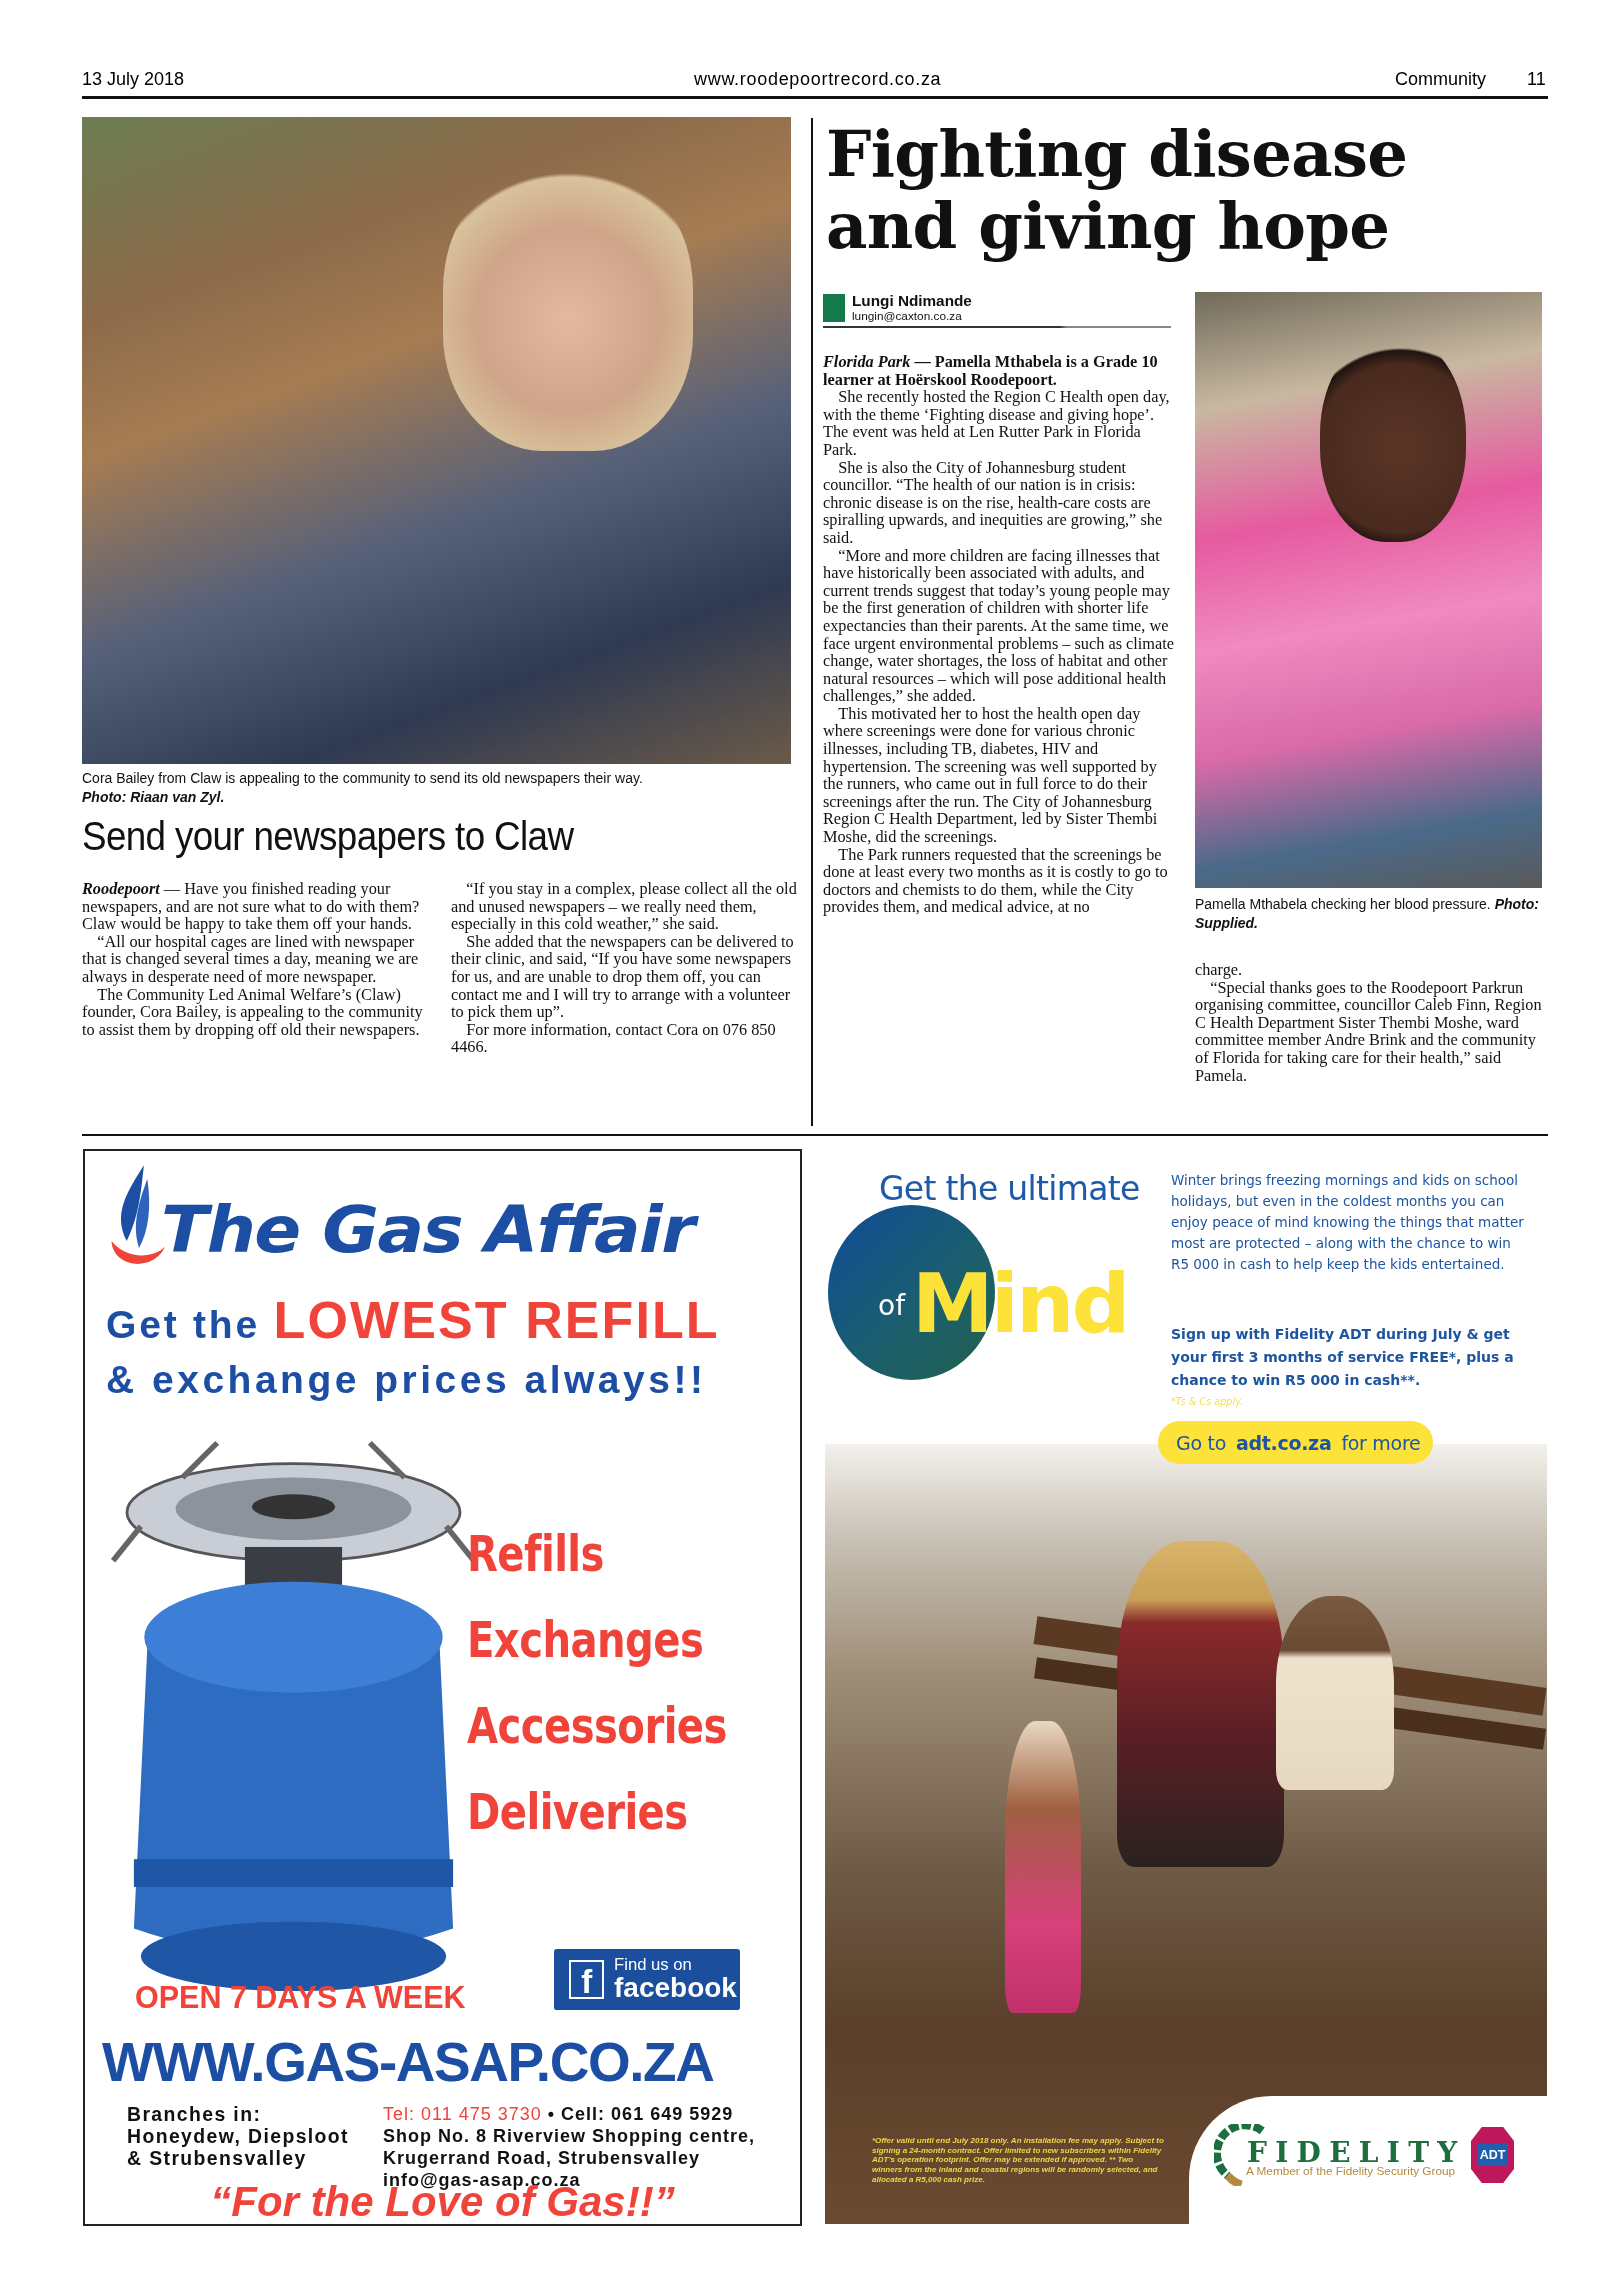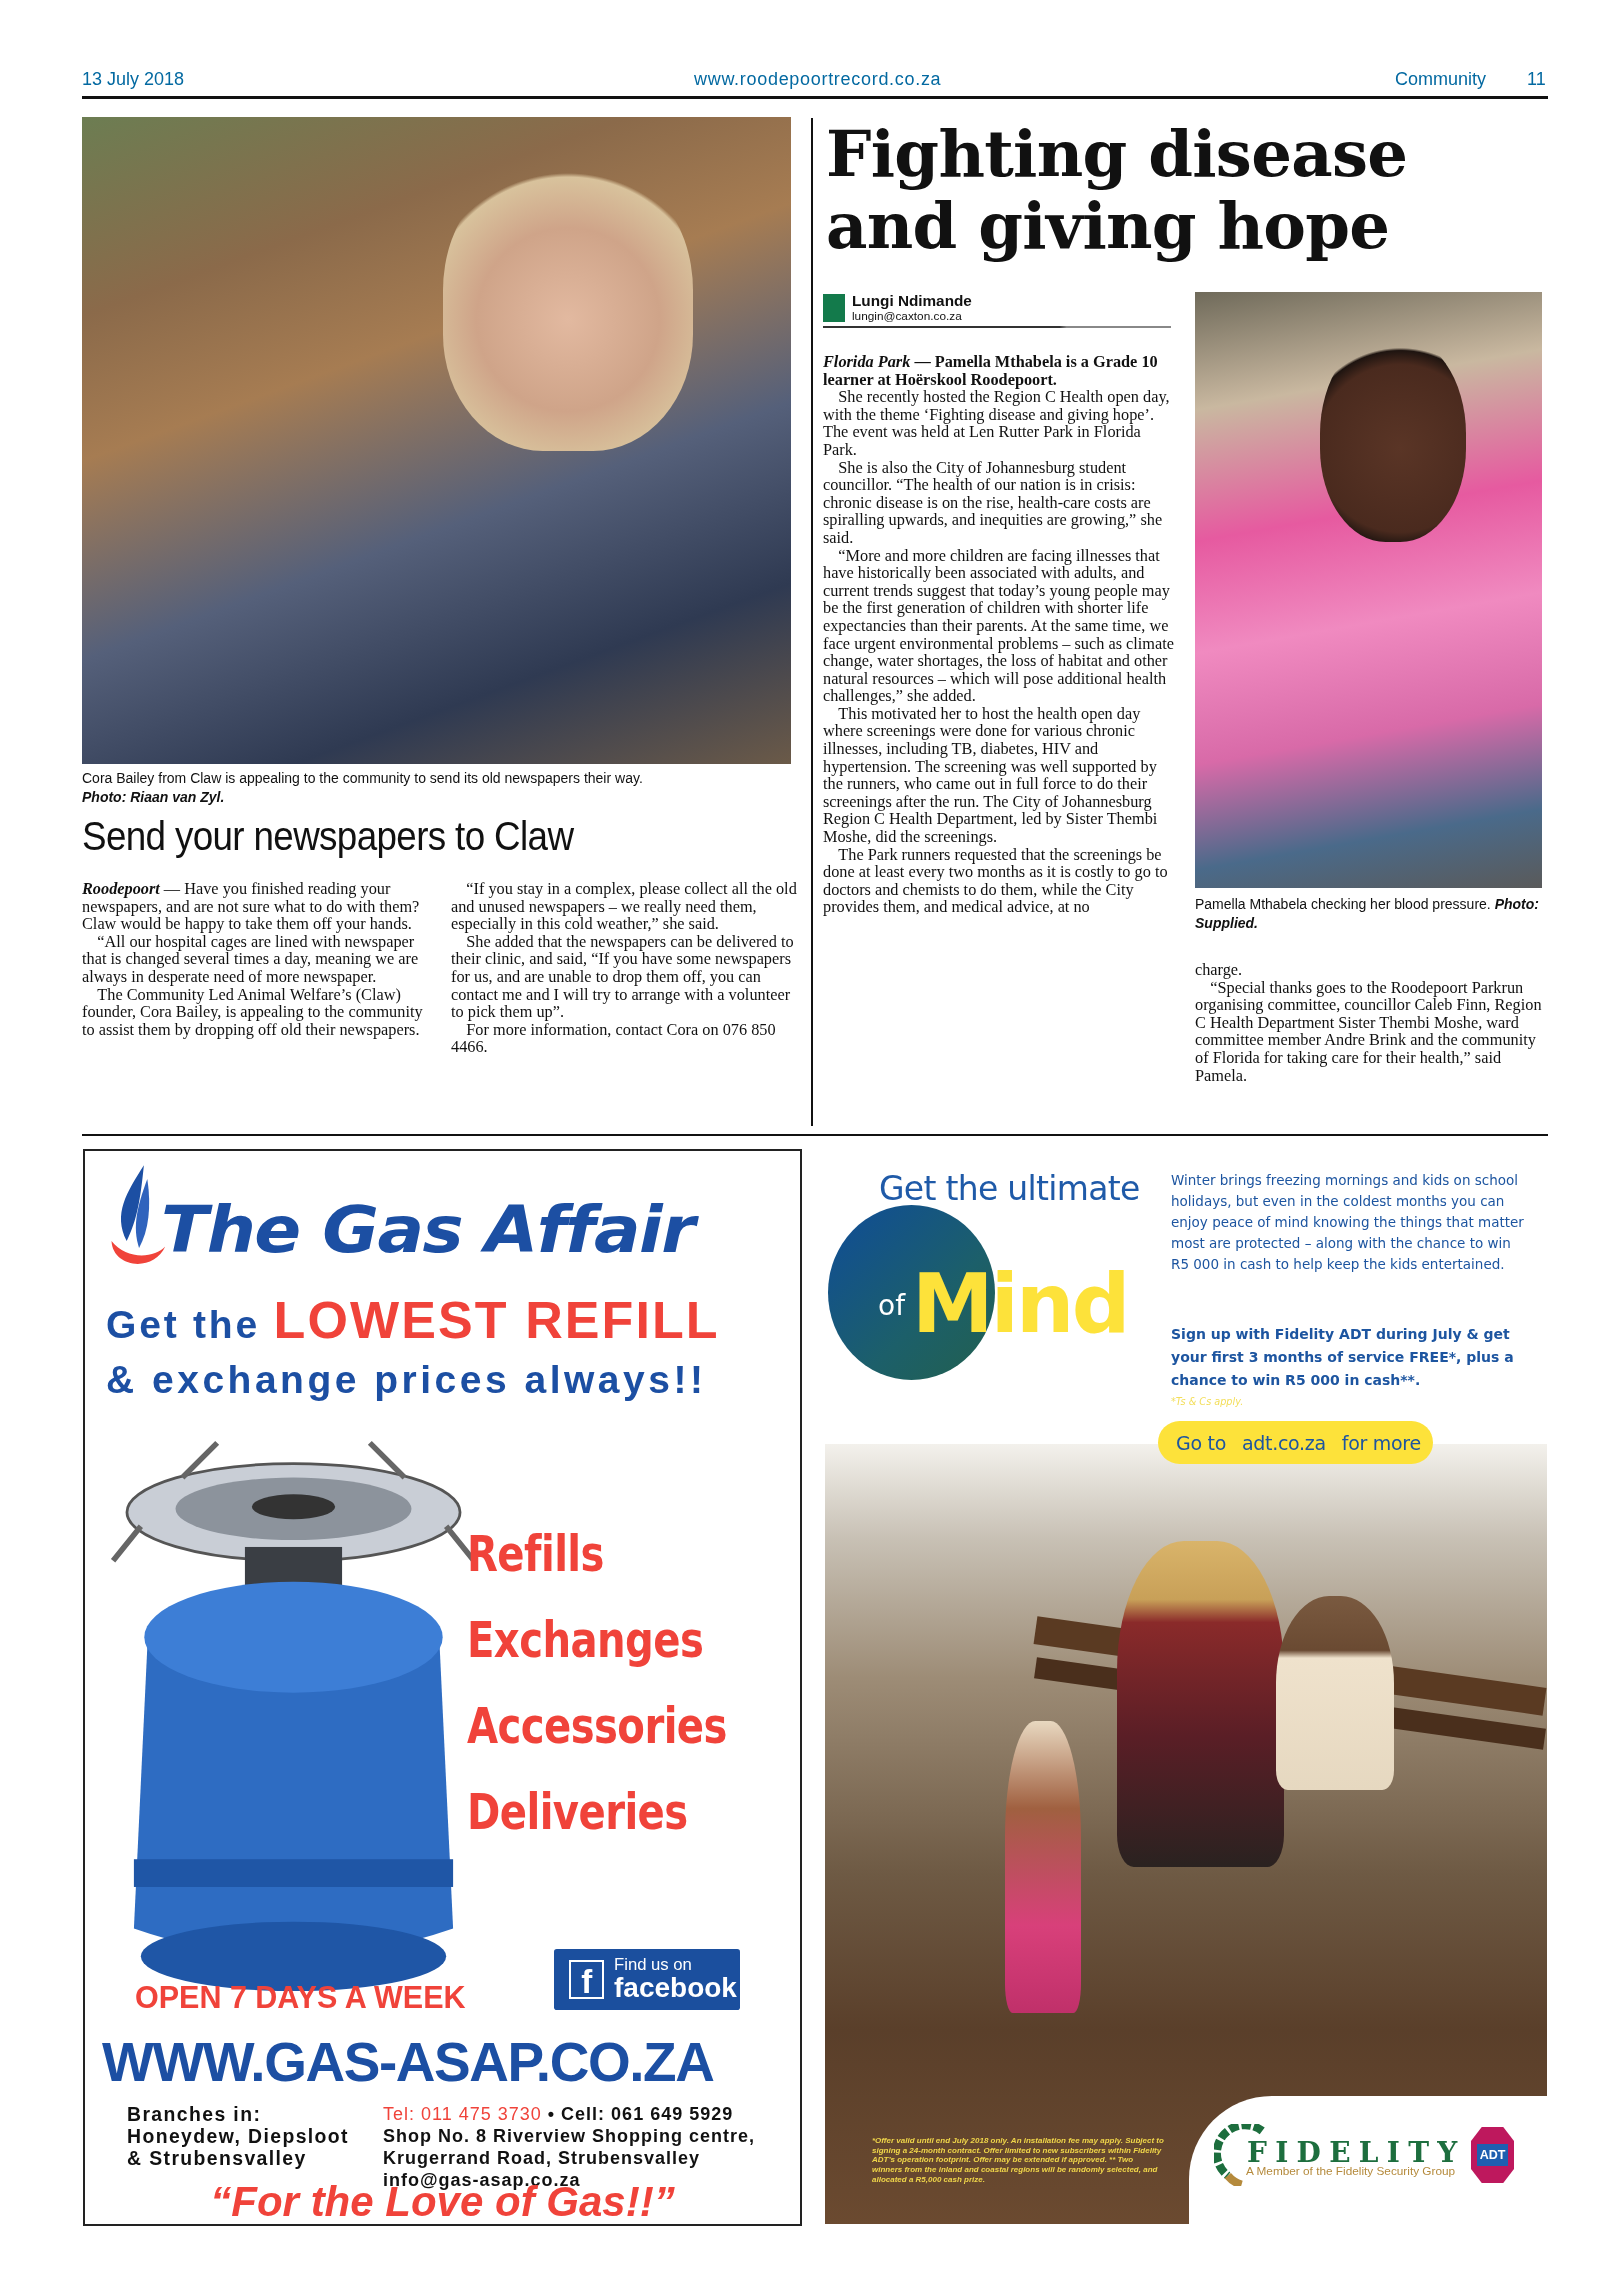--- a/index.html
+++ b/index.html
@@ -1,21 +1,21 @@
 <!DOCTYPE html>
 <html style="font-size:11px"><head>
 <meta charset="utf-8">
 <style>
   * { box-sizing: border-box; margin: 0; padding: 0; }
   html, body { width: 1624px; height: 2295px; background: #fff; overflow: hidden; }
   body { position: relative; font-family: "Liberation Serif", serif; color: #111; }
   .abs { position: absolute; }
 
   
-  .hdr { font-family: "Liberation Sans", sans-serif; font-size: 18px; color: #0369a1; top: 69px; }
+  .hdr { font-family: "Liberation Sans", sans-serif; font-size: 18px; color: #000000; top: 69px; }
   .hdr-rule { left: 82px; top: 96px; width: 1466px; height: 2.8px; background: #111; }
 
   
   .photo-cora { left: 82px; top: 117px; width: 709px; height: 647px;
     background: linear-gradient(160deg, #6c7d52 0%, #8b6a4a 22%, #a67c52 38%, #55607a 60%, #2f3a52 80%, #6b5a48 100%); }
   .photo-cora::after { content:""; position:absolute; left:361px; top:42px; width:250px; height:292px; border-radius:45% 45% 40% 40%; background: radial-gradient(circle at 50% 55%, #e2b9a0 0%, #cfa489 45%, #d8c29c 70%, rgba(0,0,0,0) 72%); }
   .photo-pam { left: 1195px; top: 292px; width: 347px; height: 596px;
     background: linear-gradient(170deg, #6f6a5a 0%, #c9b8a0 18%, #e65aa0 38%, #f08ac0 55%, #d86aa8 72%, #4a6a8a 88%, #5a5a5a 100%); }
   .photo-pam::after { content:""; position:absolute; left:125px; top:42px; width:146px; height:208px; border-radius:48% 48% 45% 45%; background: radial-gradient(circle at 55% 55%, #5a3526 0%, #4a2a1e 60%, #1e1410 70%, rgba(0,0,0,0) 72%); }
 
@@ -70,21 +70,21 @@
   .adt-girl { position:absolute; left: 180px; top: 569px; width: 76px; height: 292px; border-radius: 40% 40% 10% 10%; background: linear-gradient(180deg,#e8d8c0 0%, #a06040 30%, #d8407a 70%, #c0306a 100%); }
   .adt-get { position:absolute; left: 54px; top: 16.7px; font-family: "DejaVu Sans", sans-serif; font-size: 33px; color:#1f5aa8; letter-spacing: -0.7px; }
   .adt-circle { position:absolute; left: 2.8px; top: 53px; width: 167px; height: 175px; border-radius: 50%; background: linear-gradient(135deg,#0f4c98 0%, #1c5f6a 60%, #22604e 100%); }
   .adt-peace { position:absolute; left: 53px; top: 39px; font-family: "DejaVu Sans", sans-serif; font-weight: bold; font-size: 82px; color:#fde23a; letter-spacing: -2.8px; }
   .adt-of { position:absolute; left: 53px; top: 137px; font-family: "DejaVu Sans", sans-serif; font-size: 28px; color:#fff; }
   .adt-mind { position:absolute; left: 87px; top: 104px; font-family: "DejaVu Sans", sans-serif; font-weight: bold; font-size: 82px; color:#fde23a; letter-spacing: -2.8px; }
   .adt-copy { position:absolute; left: 346px; top: 18px; width: 354px; font-family: "DejaVu Sans", sans-serif; font-size: 13.5px; line-height: 21px; color:#1d55a0; }
   .adt-signup { position:absolute; left: 346px; top: 171px; width: 361px; font-family: "DejaVu Sans", sans-serif; font-weight: bold; font-size: 14px; line-height: 23px; color:#1d55a0; }
   .adt-tcs { position:absolute; left: 346px; top: 244px; font-family: "DejaVu Sans", sans-serif; font-style: italic; font-size: 9.7px; color:#f3de5a; }
   .adt-cta { position:absolute; left: 333px; top: 269px; width: 275px; height: 43px; border-radius: 21.5px; background:#fde23a; display:flex; align-items:center; padding-left: 18px; font-family: "DejaVu Sans", sans-serif; font-size: 19px; color:#1d55a0; letter-spacing: -0.3px; }
-  .adt-cta b { font-weight: normal; margin: 0 16px; }
+  .adt-cta b { font-weight: bold; margin: 0 10px; }
   .adt-fine { position:absolute; left: 47px; top: 984px; width: 292px; font-family: "Liberation Sans", sans-serif; font-style: italic; font-weight: bold; font-size: 8px; line-height: 9.7px; color:#f0d64a; }
   .adt-logo-box { position:absolute; left: 364px; top: 944px; width: 375px; height: 139px; background:#fff; border-radius: 83px 0 0 0; }
   .fid-arc { position:absolute; left: 389px; top: 972px; width: 62px; height: 62px; }
   .fid-name { position:absolute; left: 422px; top: 984px; font-family: "DejaVu Serif", serif; font-weight: bold; font-size: 28px; color:#1d6e3e; letter-spacing: 8.3px; }
   .fid-sub { position:absolute; left: 421px; top: 1012px; font-family: "Liberation Sans", sans-serif; font-size: 11.8px; color:#b58a3c; }
   .adt-badge { position:absolute; left: 646px; top: 975px; width: 43px; height: 56px; background:#be185d; clip-path: polygon(25% 0,75% 0,100% 25%,100% 75%,75% 100%,25% 100%,0 75%,0 25%); display:flex; align-items:center; justify-content:center; }
   .adt-badge span { background:#1e5fb0; color:#fff; font-family:"Liberation Sans",sans-serif; font-weight:bold; font-size: 12.5px; padding: 4.2px 2.8px; }
 </style>
 </head>
 <body>

